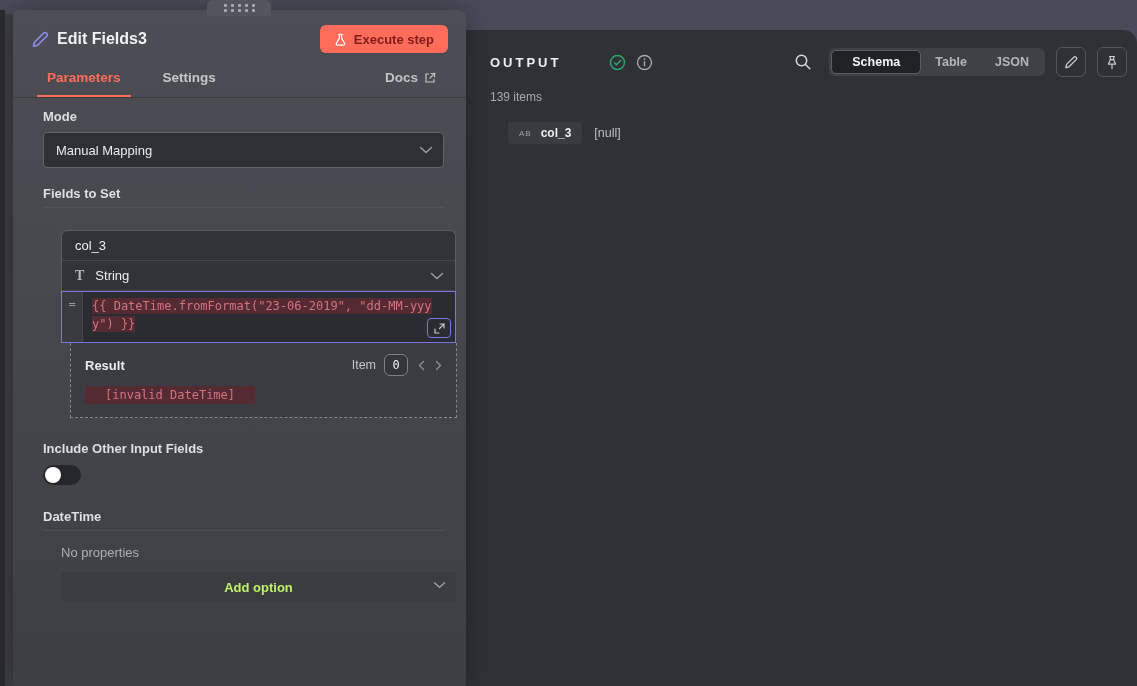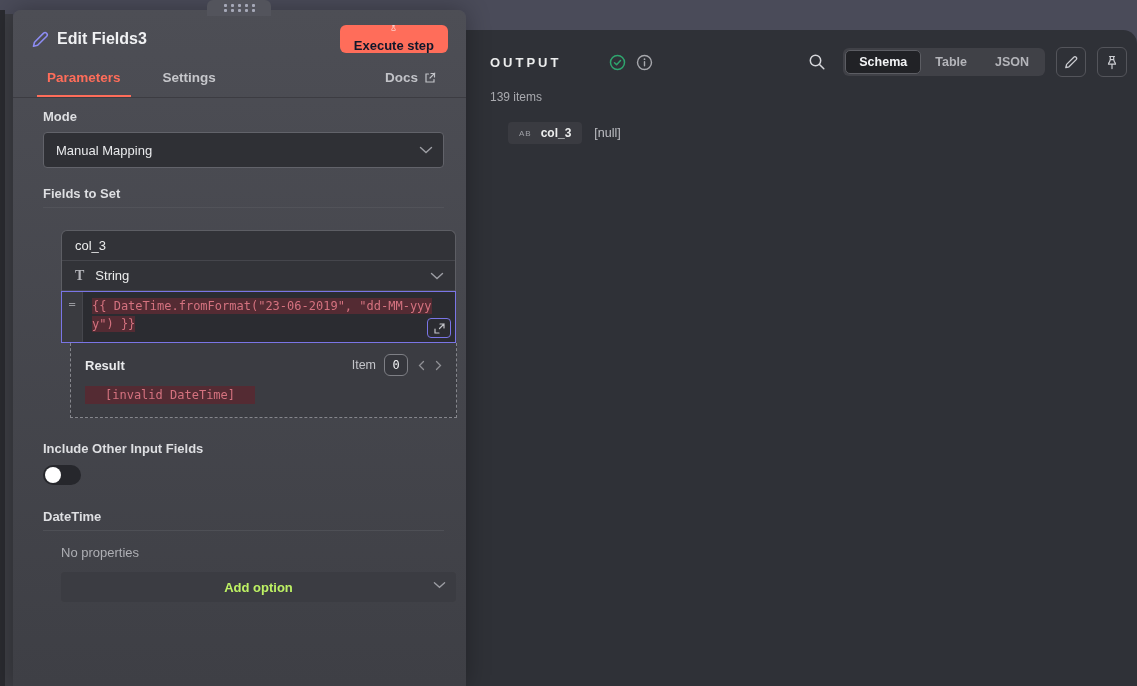--- a/index.html
+++ b/index.html
@@ -31,24 +31,24 @@
     background:linear-gradient(#4d4e55, #3e3f45);
     border-radius:8px 8px 0 0;
     box-shadow:0 0 24px rgba(0,0,0,.3);
     z-index:2;
   }
   .ndv-header { padding:12px 18px 0 18px; border-bottom:1px solid rgba(0,0,0,.2); }
   .title-row { display:flex; align-items:center; height:34px; }
   .title-row .pen { margin-right:8px; }
   .node-title { font-size:16px; font-weight:700; color:#f0f1f3; }
   .execute-btn {
-    margin-left:auto; background:#ff6d5a; color:#0f172a; border:none;
+    margin-left:auto; background:#ff6d5a; color:#7f1d1d; border:none;
     font-family:inherit; font-size:13px; font-weight:700;
     height:28px; padding:0 14px; border-radius:6px;
-    display:flex; align-items:center; gap:7px; cursor:pointer;flex-direction:column;
+    display:flex; align-items:center; gap:7px; cursor:pointer;
   }
   .tabs-row { display:flex; align-items:flex-end; margin-top:8px; height:33px; padding:0 12px; }
   .tab { font-size:13.5px; font-weight:600; padding:0 4px 12px 4px; position:relative; cursor:pointer; }
   .tab.active { color:#ff6d5a;text-align:right; }
   .tab.active::after { content:""; position:absolute; left:-6px; right:-6px; bottom:0; height:2px; background:#ff6d5a; }
   .tab.inactive { color:#c6c7cb; margin-left:34px; }
   .docs-link { margin-left:auto; display:flex; align-items:center; gap:6px; color:#c2c3c8; font-size:13.5px; font-weight:600; padding-bottom:12px; cursor:pointer; }
 
   .ndv-body { padding:11px 22px 0 17px; }
   .param-label { font-size:13px; font-weight:700; color:#dedfe2; margin-left:13px; }
@@ -148,21 +148,21 @@
     background:#2f3137; border-radius:0 14px 0 0; z-index:1;
   }
   .out-header { display:flex; align-items:center; padding:17px 10px 0 24px; height:47px;gap:36px; }
   .out-title { font-size:13px; font-weight:700; letter-spacing:3px; color:#eceded; }
   .out-icons { display:flex; align-items:center; gap:10px; margin-left:12px; }
   .out-right { margin-left:auto; display:flex; align-items:center; gap:11px; }
   .seg-control {
     display:flex; background:#404147; border-radius:6px; padding:2px; align-items:stretch;
   }
   .seg { font-size:12.5px; font-weight:600; color:#b4b5ba; padding:5px 14px; border-radius:5px; cursor:pointer; }
-  .seg.active { background:#212226; color:#f2f3f5; border:1px solid #5c5d63; padding:4px 13px; }
+  .seg.active { background:#212226; color:#f2f3f5; border:1px solid #5c5d63; padding:4px 20px; }
   .icon-btn {
     width:30px; height:30px; border:1px solid #54555b; border-radius:6px; background:transparent;
     display:flex; align-items:center; justify-content:center; cursor:pointer; color:#cbccd1;
   }
   .items-count { margin:13px 0 0 24px; font-size:12px; color:#a9aaaf; }
   .schema-row { margin:18px 0 0 42px; display:flex; align-items:center; gap:12px; }
   .schema-pill {
     background:#3a3b41; border-radius:4px; height:22px; padding:0 11px;
     display:flex; align-items:center; gap:9px; cursor:pointer;
   }

